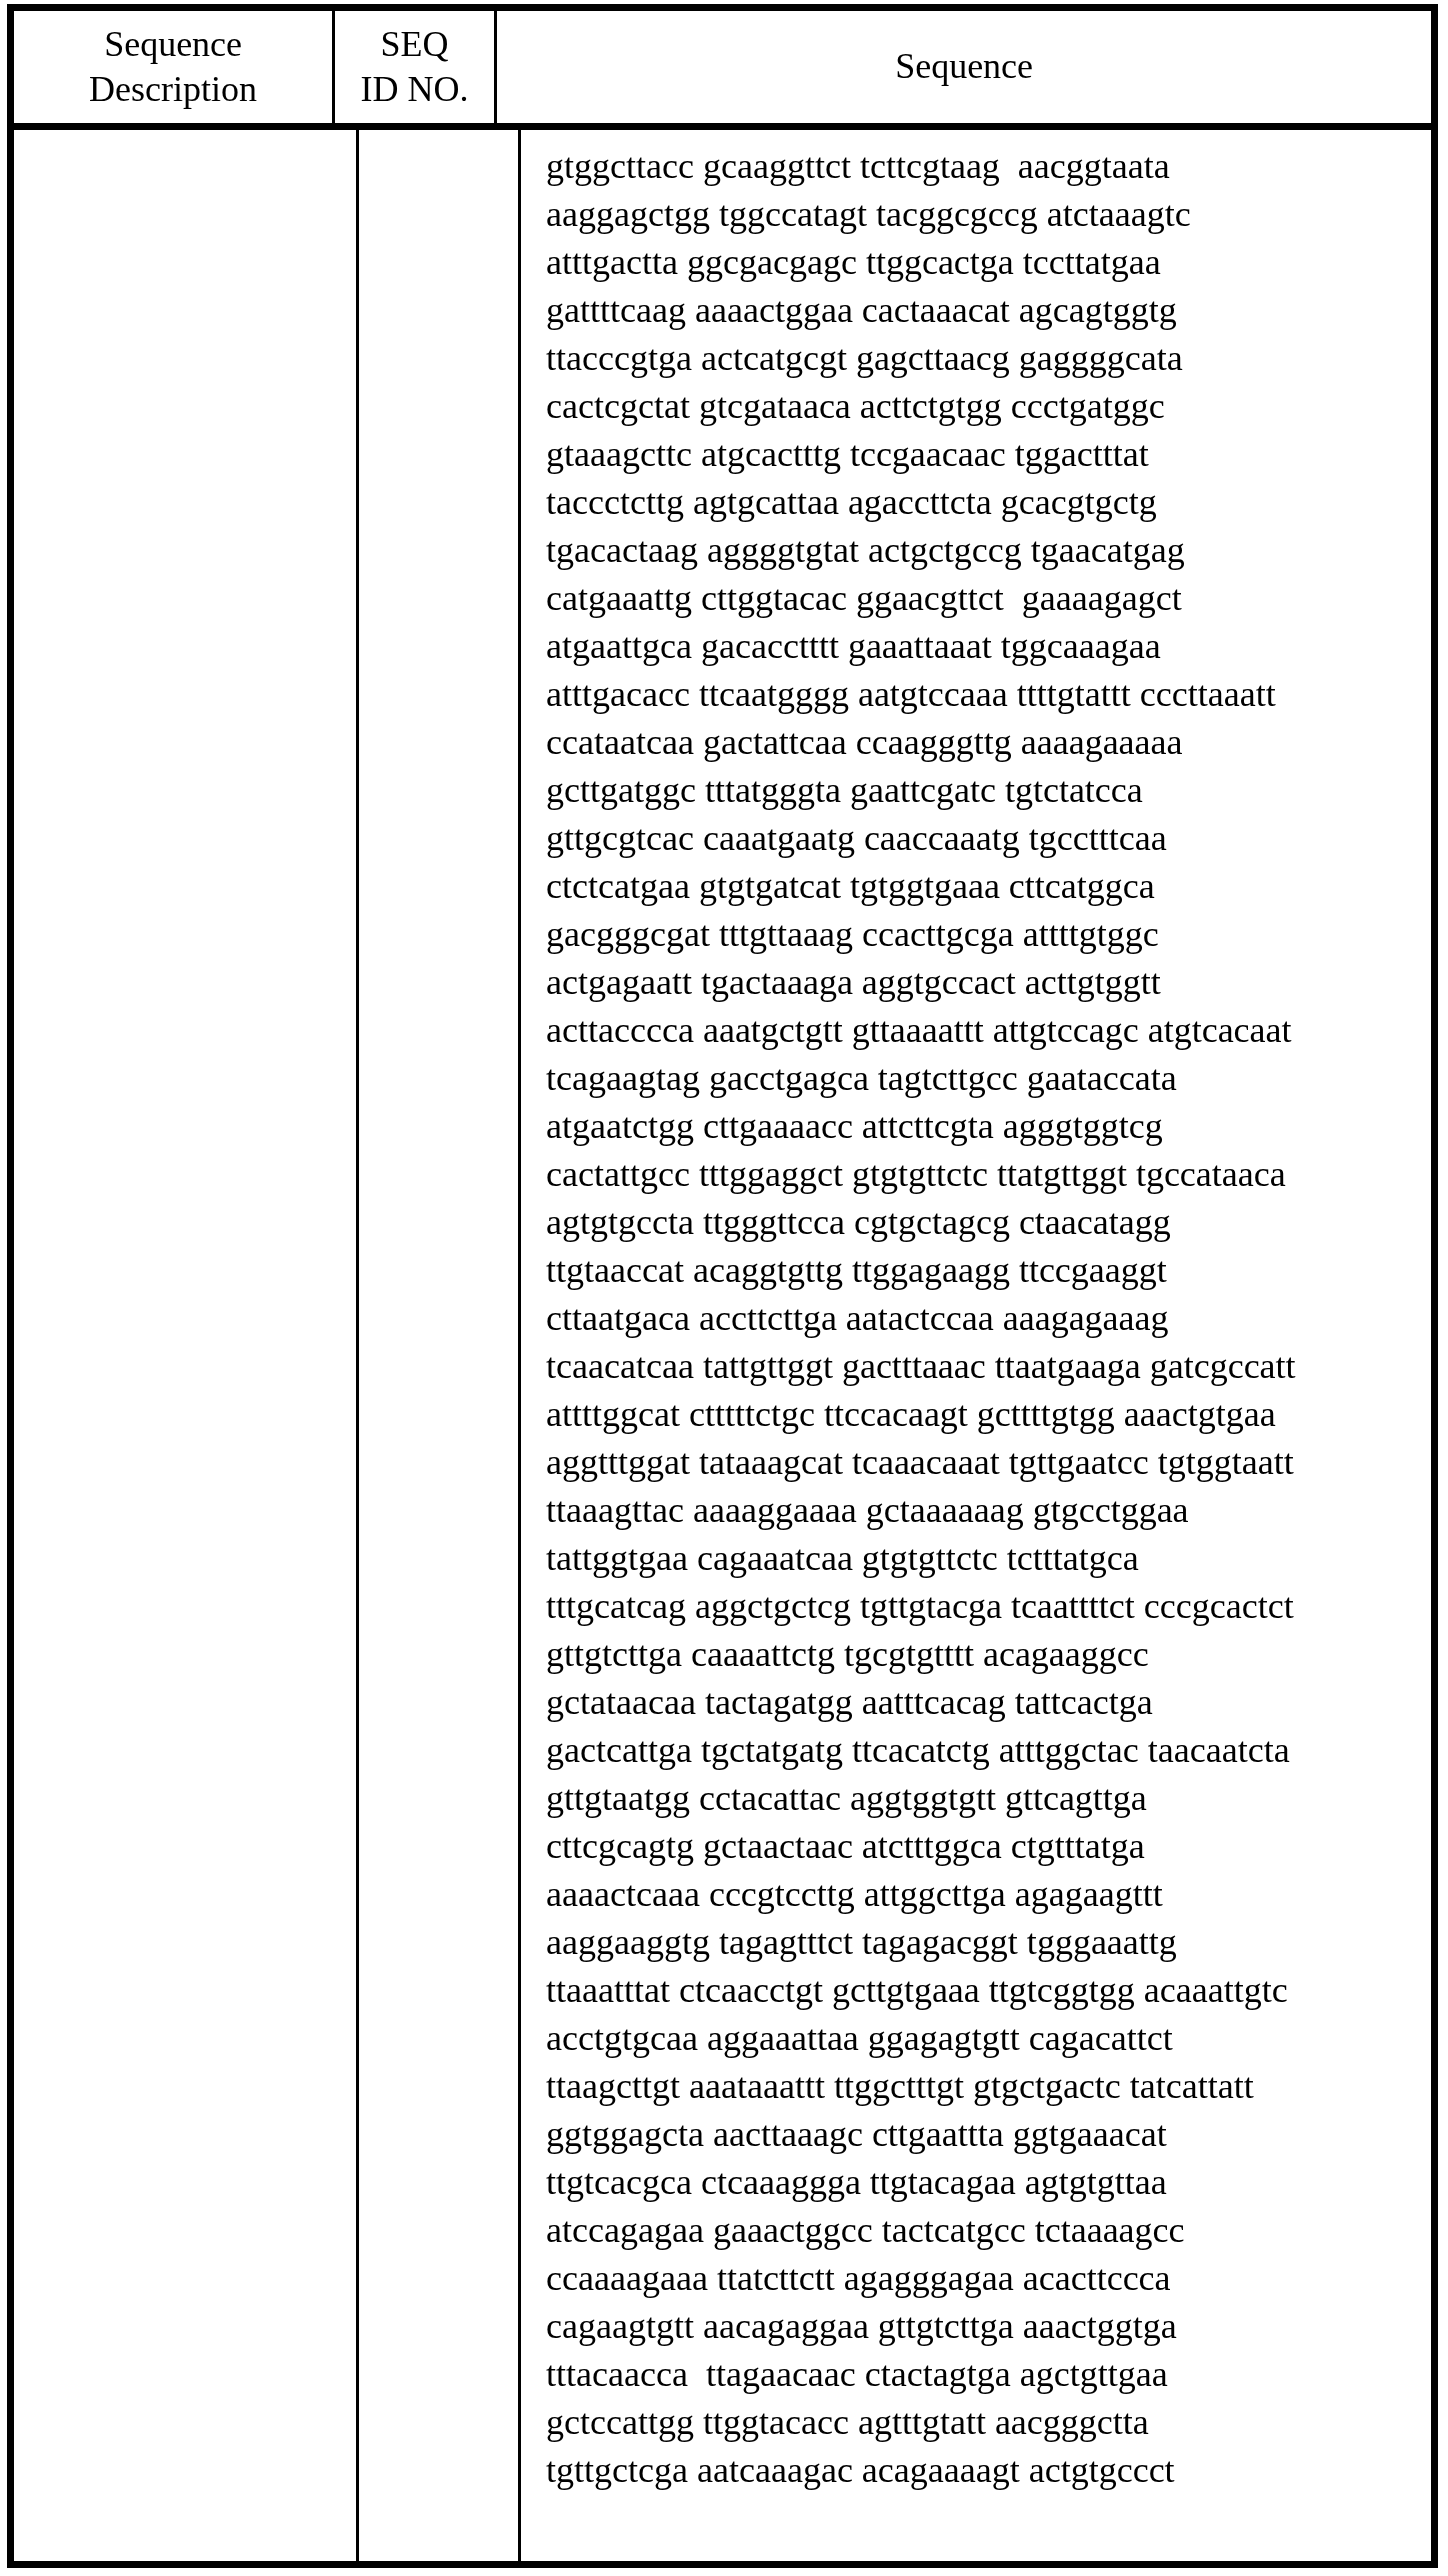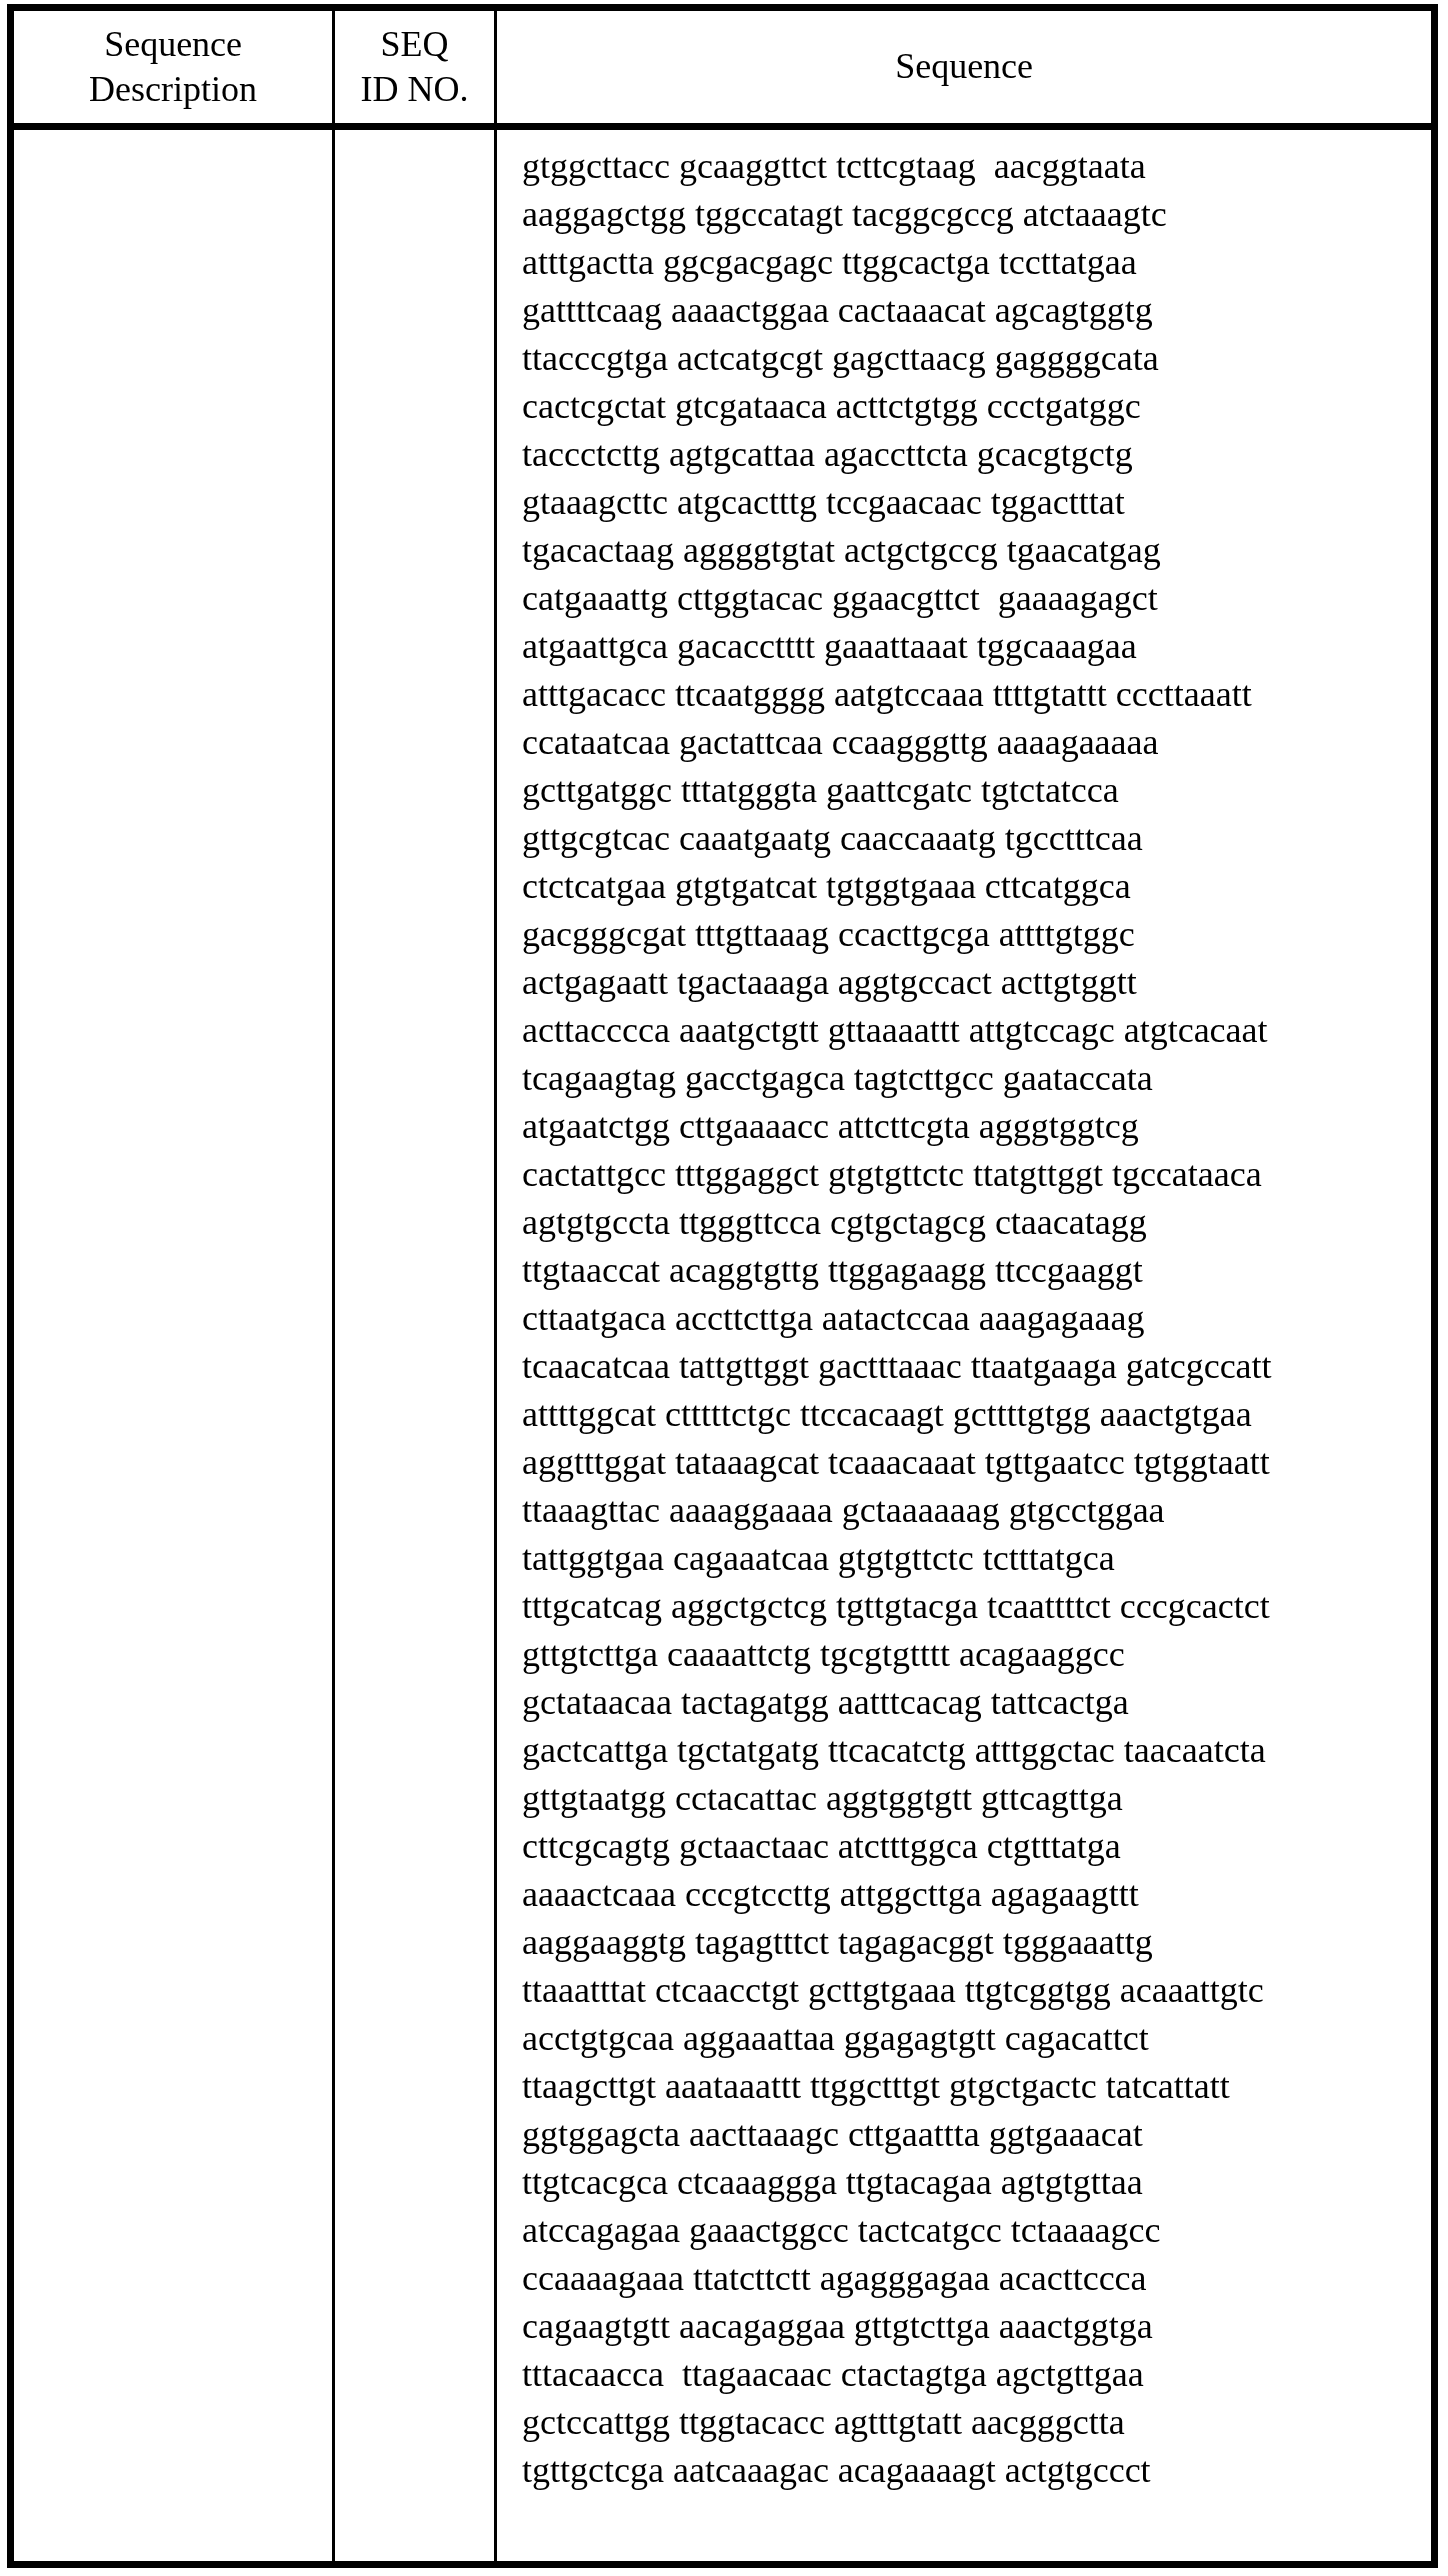--- a/index.html
+++ b/index.html
@@ -21,21 +21,21 @@
     display: flex;
     flex-direction: column;
     background: #ffffff;
   }
   .row { display: flex; width: 100%; }
   .header-row {
     height: 119px;
     border-bottom: 7.1px solid #000000;
     flex: 0 0 auto;
   }
-  .body-row { flex: 1 1 auto; }
+  .body-row { flex: 1 1 auto; padding-left: 24px; }
   .c1 { width: 321px; border-right: 3.6px solid #000000; flex: 0 0 auto; }
   .c2 { width: 162px; border-right: 3.6px solid #000000; flex: 0 0 auto; }
   .c3 { flex: 1 1 auto; }
   .header-cell {
     display: flex;
     align-items: center;
     justify-content: center;
     text-align: center;
     font-size: 36px;
     line-height: 45px;
@@ -63,22 +63,22 @@
     <div class="c1"></div>
     <div class="c2"></div>
     <div class="c3 seq-cell">
 
     <div class="seq-line">gtggcttacc gcaaggttct tcttcgtaag  aacggtaata</div>
         <div class="seq-line">aaggagctgg tggccatagt tacggcgccg atctaaagtc</div>
         <div class="seq-line">atttgactta ggcgacgagc ttggcactga tccttatgaa</div>
         <div class="seq-line">gattttcaag aaaactggaa cactaaacat agcagtggtg</div>
         <div class="seq-line">ttacccgtga actcatgcgt gagcttaacg gaggggcata</div>
         <div class="seq-line">cactcgctat gtcgataaca acttctgtgg ccctgatggc</div>
+        <div class="seq-line">gtaaagcttc atgcactttg tccgaacaac tggactttat</div>
         <div class="seq-line">taccctcttg agtgcattaa agaccttcta gcacgtgctg</div>
-        <div class="seq-line">gtaaagcttc atgcactttg tccgaacaac tggactttat</div>
         <div class="seq-line">tgacactaag aggggtgtat actgctgccg tgaacatgag</div>
         <div class="seq-line">catgaaattg cttggtacac ggaacgttct  gaaaagagct</div>
         <div class="seq-line">atgaattgca gacacctttt gaaattaaat tggcaaagaa</div>
         <div class="seq-line">atttgacacc ttcaatgggg aatgtccaaa ttttgtattt cccttaaatt</div>
         <div class="seq-line">ccataatcaa gactattcaa ccaagggttg aaaagaaaaa</div>
         <div class="seq-line">gcttgatggc tttatgggta gaattcgatc tgtctatcca</div>
         <div class="seq-line">gttgcgtcac caaatgaatg caaccaaatg tgcctttcaa</div>
         <div class="seq-line">ctctcatgaa gtgtgatcat tgtggtgaaa cttcatggca</div>
         <div class="seq-line">gacgggcgat tttgttaaag ccacttgcga attttgtggc</div>
         <div class="seq-line">actgagaatt tgactaaaga aggtgccact acttgtggtt</div>

